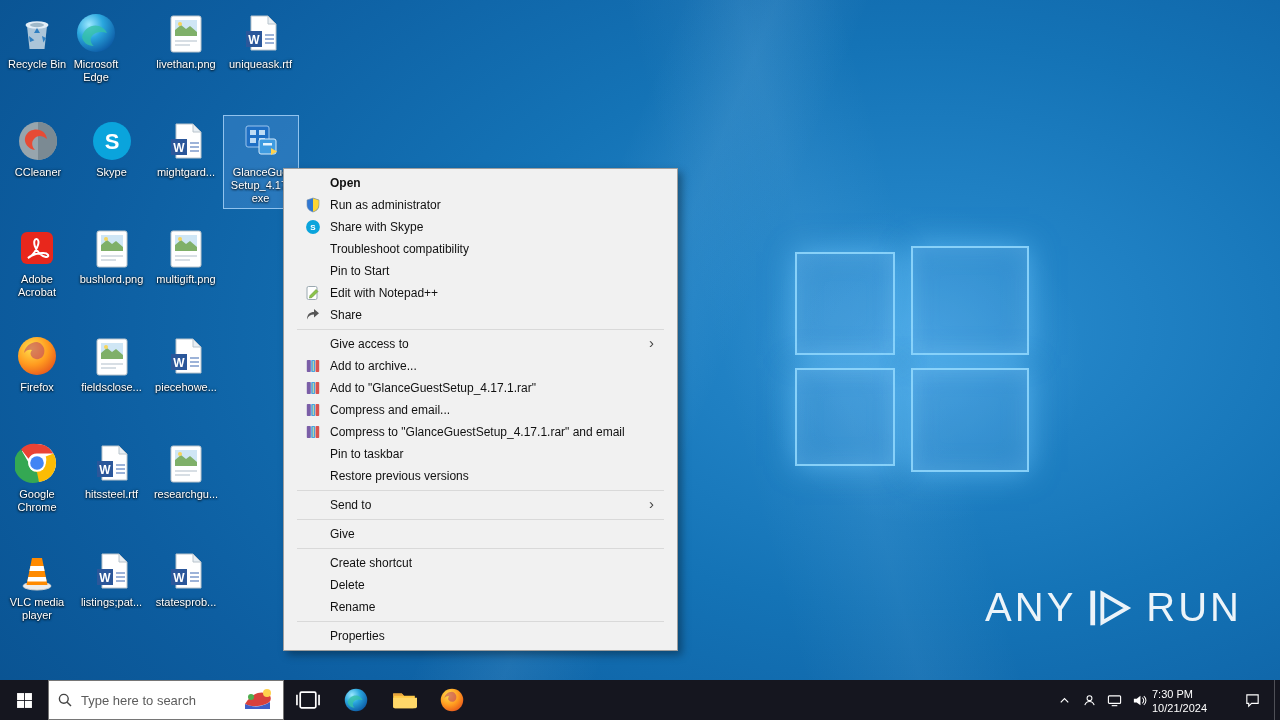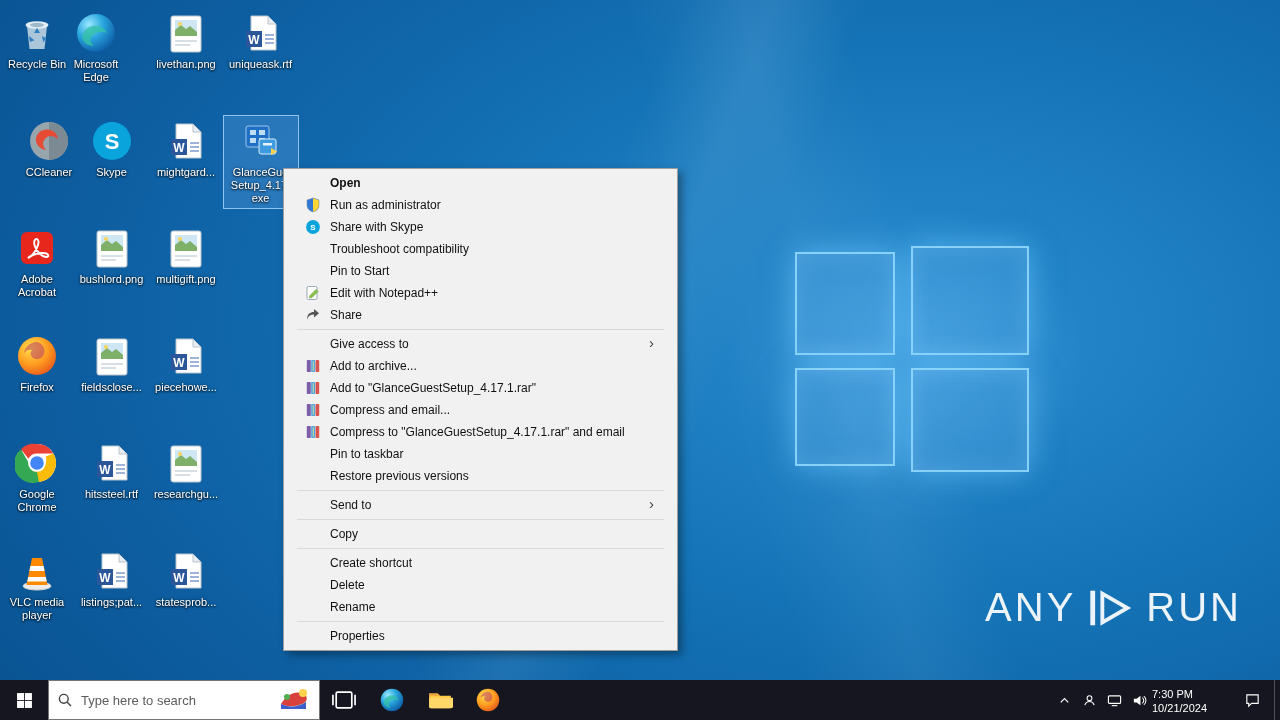--- a/index.html
+++ b/index.html
@@ -44,21 +44,21 @@
   
   #watermark{position:absolute;right:38px;bottom:50px;display:flex;align-items:center;gap:10px;
     color:rgba(255,255,255,.92);font-size:40px;font-weight:normal;letter-spacing:3px;z-index:5}
   #watermark svg{width:50px;height:44px;opacity:.92}
 
   
   #taskbar{position:absolute;left:0;bottom:0;width:1280px;height:40px;background:#15161f;
     display:flex;align-items:stretch;z-index:100}
   .tb-btn{width:48px;display:flex;align-items:center;justify-content:center}
   #start-button svg{width:17px;height:17px}
-  #search-box{width:272px;background:#fff;border:1px solid #767676;display:flex;align-items:center;padding:0 8px;gap:8px}
+  #search-box{width:236px;background:#fff;border:1px solid #767676;display:flex;align-items:center;padding:0 8px;gap:8px}
   #search-box .mag{width:16px;height:16px;display:flex}
   #search-box .ph{color:#5c5c5c;font-size:13px;flex:1;white-space:nowrap;overflow:hidden}
   #search-box .art{width:34px;height:30px;display:flex}
   .tb-app span{display:flex}
   .tb-app svg{width:26px;height:26px}
   #app-buttons{display:flex}
   .tray{margin-left:auto;display:flex;align-items:center}
   .tray-btn{width:25px;height:40px;display:flex;align-items:center;justify-content:center}
   .tray-btn span{display:flex}
   .tray-btn svg{width:15px;height:15px}
@@ -129,21 +129,21 @@
             <path d="M29 5l8 8h-8z" fill="#e8eef3" stroke="#b9c4cc"></path>
             <rect x="7" y="20" width="16" height="16" fill="#2b579a"></rect>
             <text x="15" y="32.5" font-size="12" fill="#fff" text-anchor="middle" font-family="Liberation Sans, sans-serif" font-weight="bold">W</text>
             <rect x="26" y="23" width="9" height="2" fill="#9db3d8"></rect>
             <rect x="26" y="27" width="9" height="2" fill="#9db3d8"></rect>
             <rect x="26" y="31" width="9" height="2" fill="#9db3d8"></rect>
           </svg>
         </div>
         <div class="di-label">uniqueask.rtf</div>
       </div>
-      <div class="desktop-icon" style="left: 12px; top: 115.5px;">
+      <div class="desktop-icon" style="left: 1px; top: 115.5px;">
         <div class="di-img">
           <svg viewBox="0 0 44 44">
             <circle cx="22" cy="22" r="19" fill="#97a5ad"></circle>
             <path d="M22 3a19 19 0 010 38z" fill="#7b8a93"></path>
             <path d="M14 12c8-4 16 0 17 8-5-4-10-4-13 0-3 3-2 8 1 11-7-1-11-7-10-12 .6-3 2.6-5.6 5-7z" fill="#e64b35"></path>
           </svg>
         </div>
         <div class="di-label">CCleaner</div>
       </div>
       <div class="desktop-icon" style="left: 74.5px; top: 115.5px;">
@@ -453,21 +453,21 @@
       <div class="cm-item">
         <span>Restore previous versions</span>
       </div>
       <div class="cm-sep"></div>
       <div class="cm-item">
         <span>Send to</span>
         <span class="cm-arrow">›</span>
       </div>
       <div class="cm-sep"></div>
       <div class="cm-item">
-        <span>Copy</span>
+        <span>Give</span>
       </div>
       <div class="cm-sep"></div>
       <div class="cm-item">
         <span>Create shortcut</span>
       </div>
       <div class="cm-item">
         <span>Delete</span>
       </div>
       <div class="cm-item">
         <span>Rename</span>

